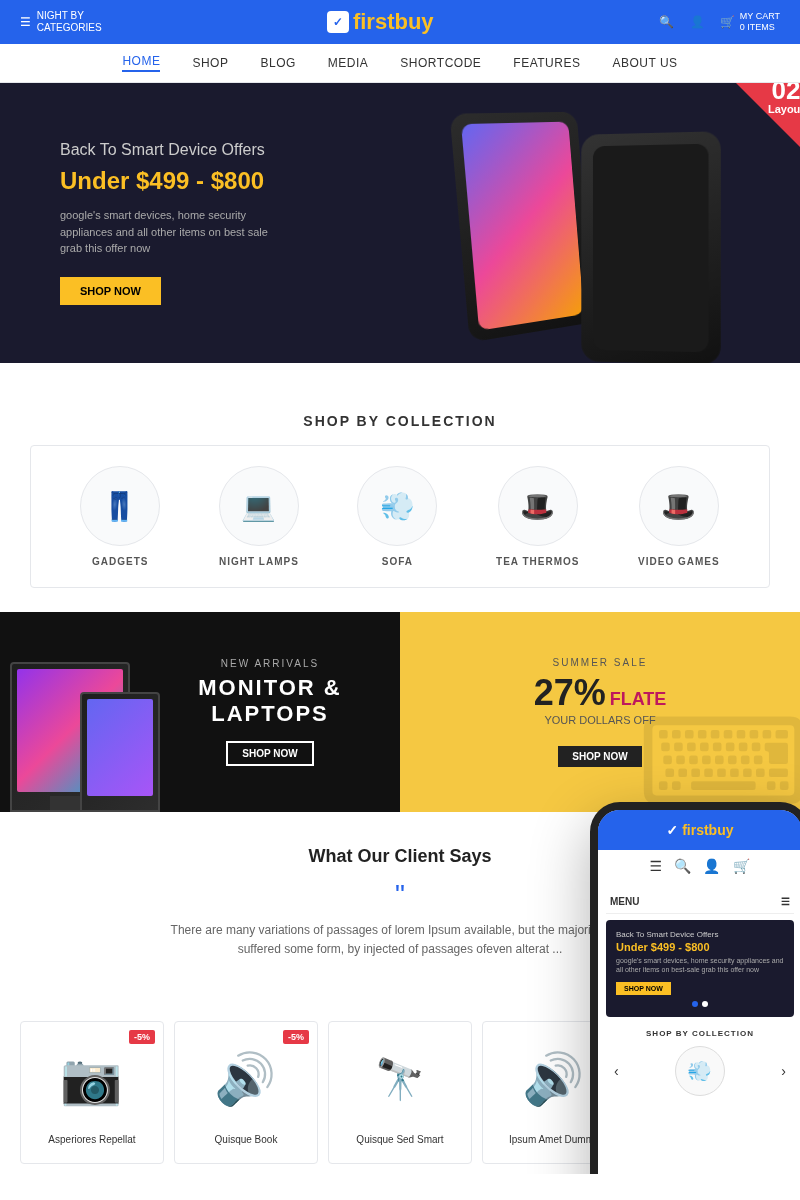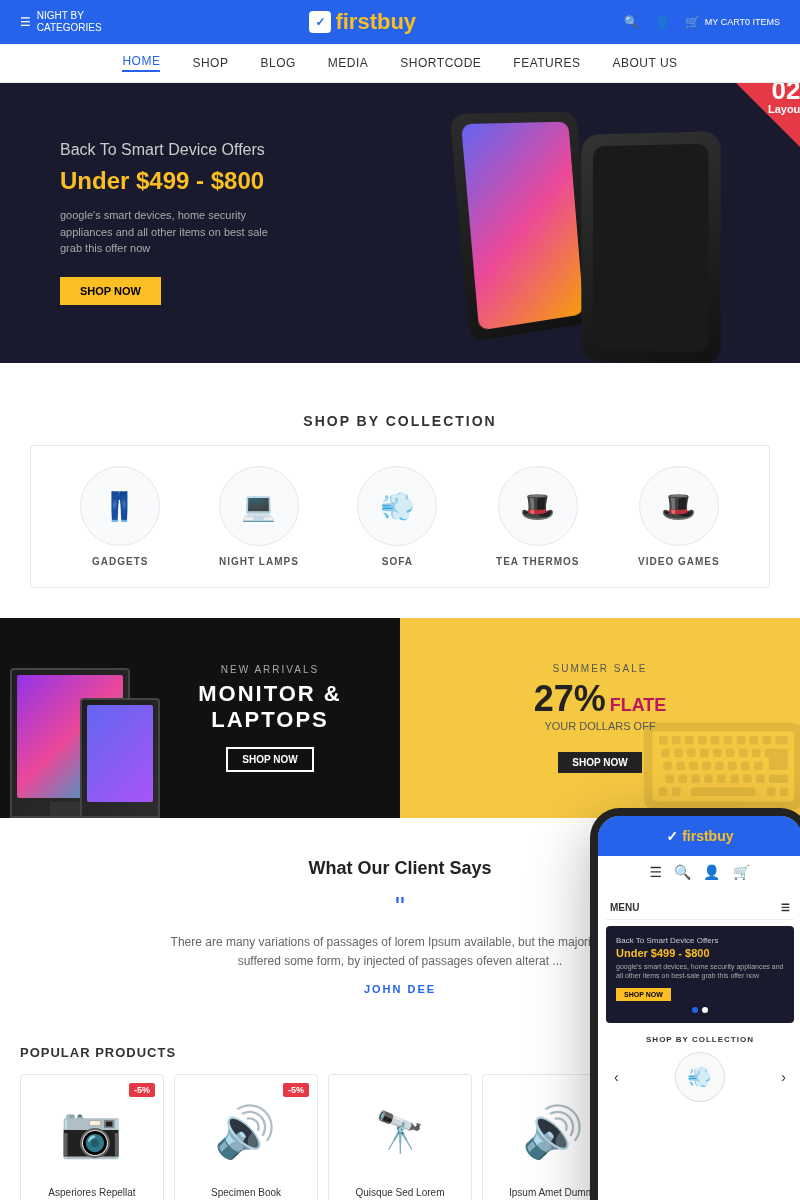--- a/index.html
+++ b/index.html
@@ -39,21 +39,21 @@
 
     
     .section-title { text-align: center; font-size: 14px; font-weight: bold; text-transform: uppercase; letter-spacing: 2px; color: #333; margin-bottom: 16px; }
     .collection-section { padding: 20px 30px; }
     .collection-box { border: 1px solid #e5e7eb; border-radius: 4px; padding: 20px; display: flex; justify-content: space-around; align-items: center; }
     .collection-item { display: flex; flex-direction: column; align-items: center; gap: 10px; cursor: pointer; }
     .collection-circle { width: 80px; height: 80px; border-radius: 50%; border: 1px solid #e5e7eb; background: #f9fafb; display: flex; align-items: center; justify-content: center; font-size: 28px; }
     .collection-label { font-size: 10px; text-transform: uppercase; letter-spacing: 1px; color: #555; font-weight: 600; text-align: left; }
 
     
-    .promo-section { display: flex; gap: 0; margin: 10px 0; height: 200px; position: relative; }
+    .promo-section { display: flex; gap: 0; margin: 4px 0; height: 200px; position: relative; }
     .promo-dark { background: #111; flex: 1; display: flex; flex-direction: column; align-items: center; justify-content: center; color: #fff; position: relative; overflow: hidden; }
     .promo-dark-small { font-size: 10px; text-transform: uppercase; letter-spacing: 2px; color: #aaa; margin-bottom: 6px; }
     .promo-dark-title { font-size: 22px; font-weight: 900; text-transform: uppercase; letter-spacing: 2px; text-align: center; line-height: 1.2; }
     .promo-dark-btn { margin-top: 14px; background: transparent; border: 2px solid #fff; color: #fff; padding: 5px 14px; font-size: 10px; font-weight: bold; cursor: pointer; text-transform: uppercase; }
     .promo-yellow { background: #f5c842; flex: 1; display: flex; flex-direction: column; align-items: center; justify-content: center; position: relative; overflow: hidden; }
     .promo-yellow-tag { font-size: 10px; text-transform: uppercase; letter-spacing: 2px; color: #555; margin-bottom: 4px; }
     .promo-yellow-pct { font-size: 36px; font-weight: 900; color: #222; }
     .promo-yellow-flat { font-size: 18px; font-weight: bold; color: #be185d; }
     .promo-yellow-btn { margin-top: 10px; background: #222; color: #fff; border: none; padding: 5px 14px; font-size: 10px; font-weight: bold; cursor: pointer; text-transform: uppercase; }
     .phone-mockup { position: absolute; right: -10px; top: 190px; width: 220px; height: 460px; background: #fff; border: 8px solid #222; border-radius: 30px; box-shadow: 0 20px 60px rgba(0,0,0,0.3); z-index: 20; overflow: hidden; }
@@ -116,21 +116,21 @@
       <div class="logo-icon"></div>
       <span class="logo-text">
         <span>first</span><span style="color:#fbbf24">buy</span>
       </span>
     </div>
     <div class="header-right">
       <span class="header-icon">🔍</span>
       <span class="header-icon">👤</span>
       <span class="header-icon" style="display:flex;align-items:center;gap:4px;">
         🛒
-        <span style="display:flex;font-size:9px;line-height:1.2;">
+        <span style="display:flex;flex-direction:column;font-size:9px;line-height:1.2;">
           <span>MY CART</span>
           <span>0 ITEMS</span>
         </span>
       </span>
     </div>
   </div>
 
   <nav class="nav">
     <a class="active" href="#">HOME</a>
     <a href="#">SHOP</a>
@@ -264,47 +264,42 @@
           </div>
         </div>
       </div>
     </div>
   </div>
 
   <div class="testimonial-section">
     <div class="testimonial-title">What Our Client Says</div>
     <div class="quote-icon">"</div>
     <div class="testimonial-text">There are many variations of passages of lorem Ipsum available, but the majority have suffered some form, by injected of passages ofeven alterat ...</div>
-    <div class="testimonial-name">JOHN DEE</div>
   </div>
 
   <div class="products-section">
-    <div class="products-header">
-      <span class="products-title">POPULAR PRODUCTS</span>
-      <span class="special-label">SPECIAL</span>
-    </div>
     <div class="products-grid">
 
       <div class="product-card">
         <span class="discount-badge">-5%</span>
         <div class="product-img">📷</div>
         <div class="product-name">Asperiores Repellat</div>
 
       </div>
 
       <div class="product-card">
         <span class="discount-badge">-5%</span>
         <div class="product-img">🔊</div>
-        <div class="product-name">Specimen Book</div>
+        <div class="product-name">Quisque Book</div>
 
       </div>
 
       <div class="product-card">
         <div class="product-img" style="font-size:40px;">🔭</div>
-        <div class="product-name">Quisque Sed Lorem</div>
+        <div class="product-name">Quisque Sed Smart</div>
 
       </div>
 
       <div class="product-card">
         <span class="discount-badge">-6%</span>
         <div class="product-img">🔊</div>
         <div class="product-name">Ipsum Amet Dummy</div>
 
       </div>
 

